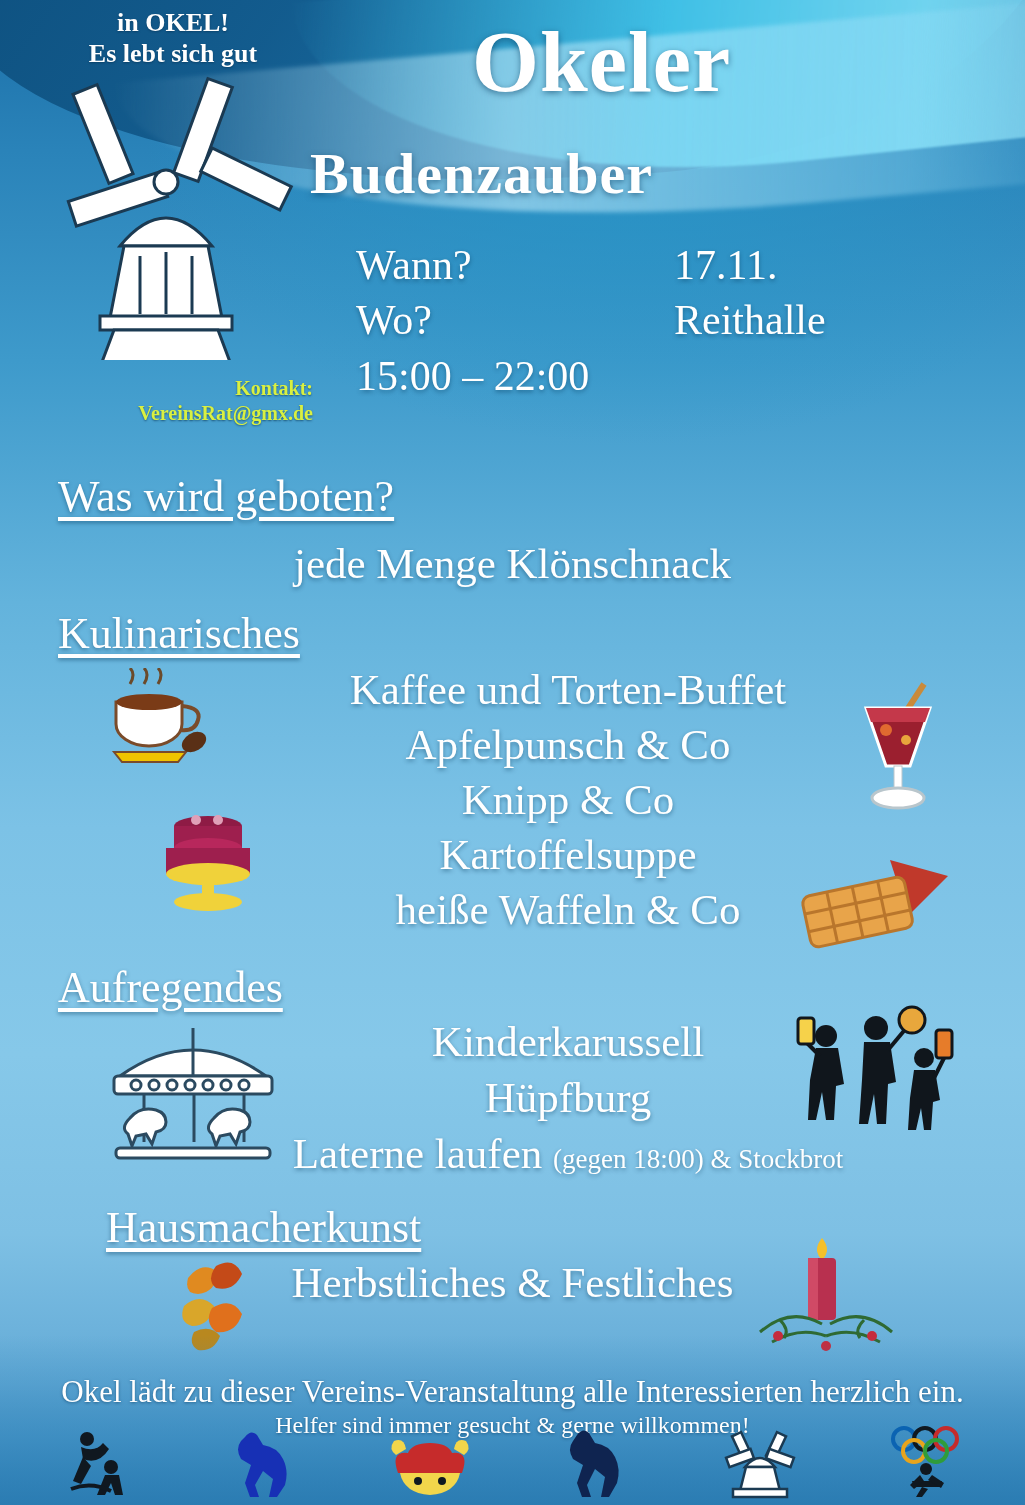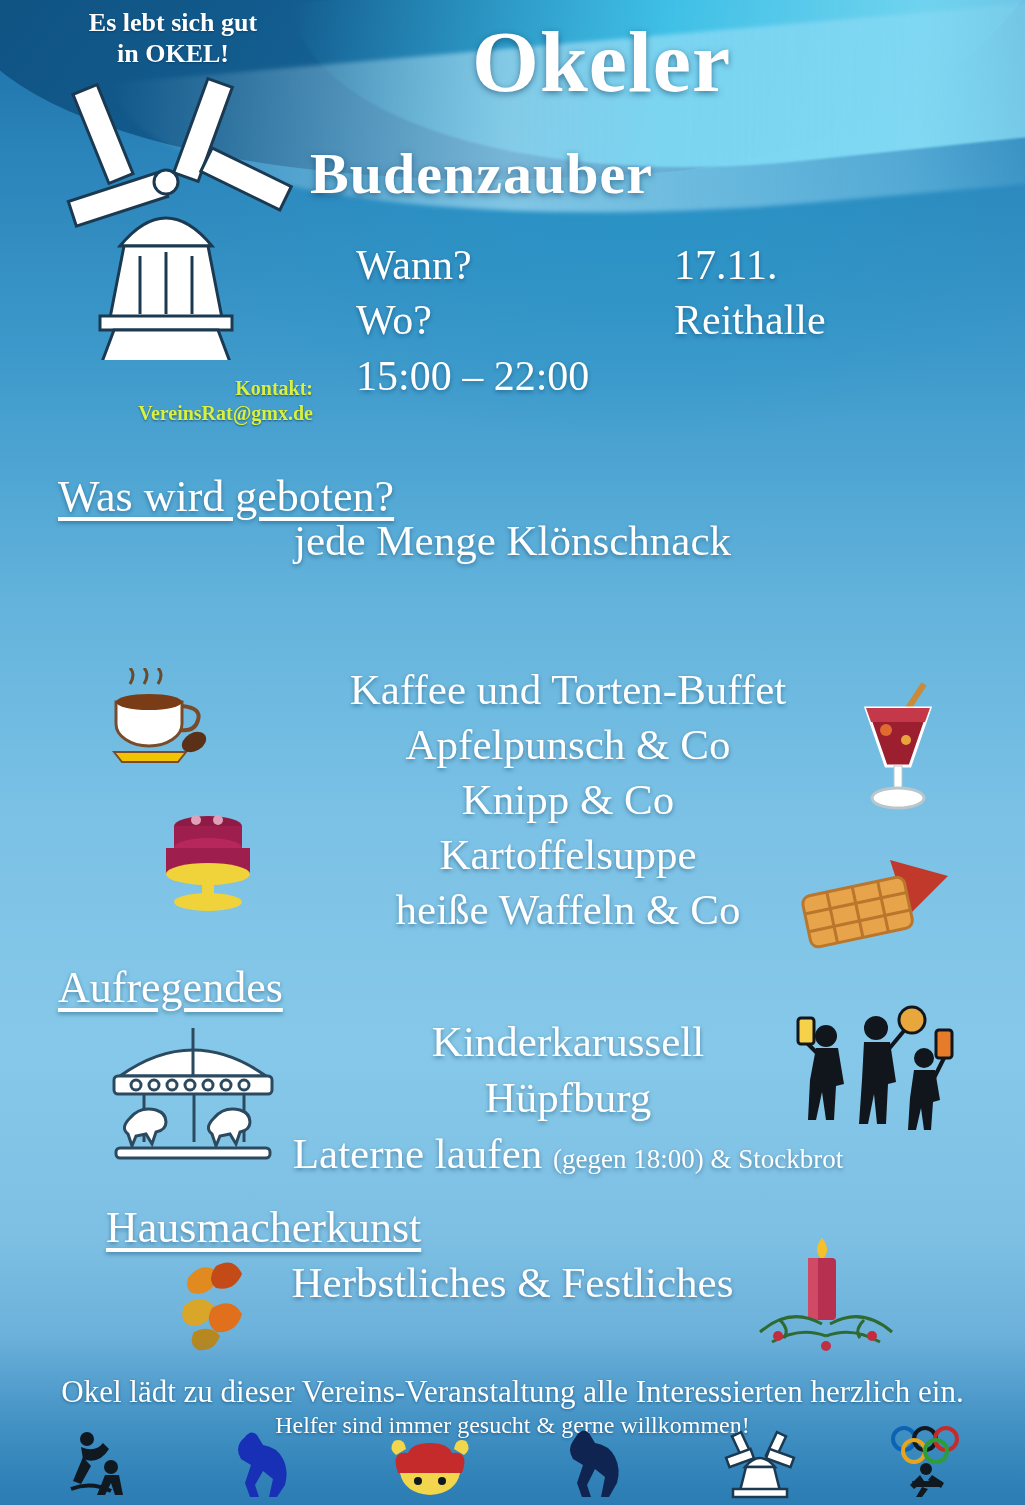--- a/index.html
+++ b/index.html
@@ -130,21 +130,21 @@
     white-space: nowrap;
   }
   .center-block {
     position: absolute;
     color: #ffffff;
     text-align: center;
     text-shadow: 0 2px 4px rgba(0,50,85,0.45);
   }
   .h-geboten { left: 58px; top: 471px; }
   .t-geboten {
-    left: 0; top: 516px; width: 1025px;
+    left: 0; top: 539px; width: 1025px;
     font-size: 43px;
   }
   .h-kulin { left: 58px; top: 608px; }
   .t-kulin {
     left: 58px; top: 662px; width: 1020px;
     font-size: 43px; line-height: 1.28;
   }
   .h-aufreg { left: 58px; top: 962px; }
   .t-aufreg {
     left: 58px; top: 1014px; width: 1020px;
@@ -200,22 +200,22 @@
 </head>
 <body>
 
 <div class="poster">
 
   <div class="swoosh-dark"></div>
   <div class="swoosh-cyan"></div>
   <div class="swoosh-light"></div>
 
   <div class="slogan">
+    <div>in OKEL!</div>
     <div>Es lebt sich gut</div>
-    <div>in OKEL!</div>
   </div>
 
   <div class="mill">
     <svg width="235" height="290" viewBox="0 0 235 290">
       <g stroke="#1b3a52" stroke-width="3" fill="#ffffff">
 
         <g>
           <rect x="28" y="16" width="26" height="96" transform="rotate(-22 41 64)"></rect>
           <rect x="128" y="10" width="26" height="100" transform="rotate(20 141 60)"></rect>
           <rect x="8" y="116" width="96" height="26" transform="rotate(-18 56 129)"></rect>
@@ -258,20 +258,21 @@
     <div class="row">
       <div class="a">15:00 – 22:00</div>
     </div>
   </div>
 
   <div class="sec-head h-geboten">Was wird geboten?</div>
   <div class="center-block t-geboten">
     <div>jede Menge Klönschnack</div>
   </div>
 
+  <div class="sec-head h-kulin">Kulinarisches</div>
   <div class="center-block t-kulin">
     <div>Kaffee und Torten-Buffet</div>
     <div>Apfelpunsch &amp; Co</div>
     <div>Knipp &amp; Co</div>
     <div>Kartoffelsuppe</div>
     <div>heiße Waffeln &amp; Co</div>
   </div>
 
   <div class="sec-head h-aufreg">Aufregendes</div>
   <div class="center-block t-aufreg">

